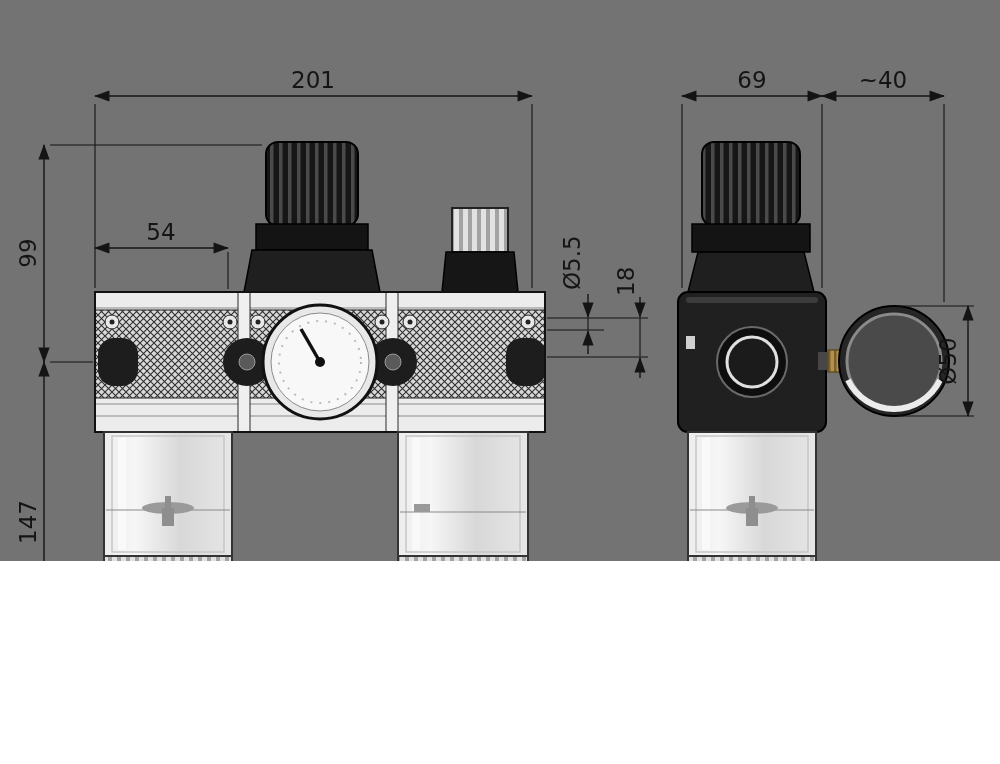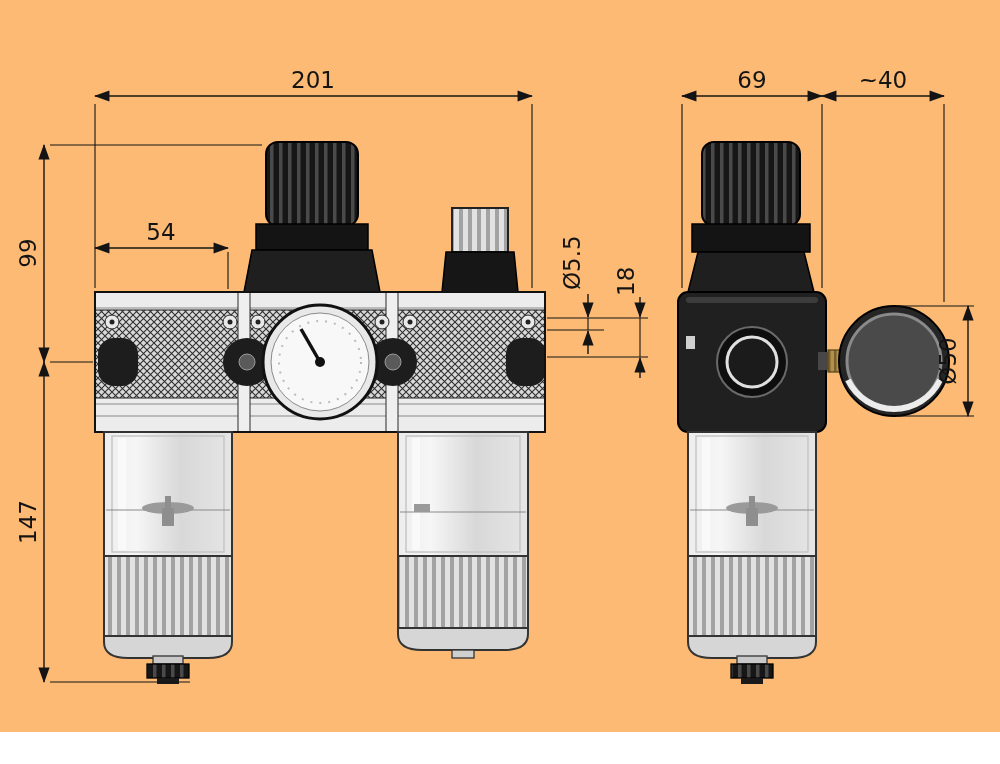--- a/index.html
+++ b/index.html
@@ -1,18 +1,18 @@
 <!DOCTYPE html>
 <html><head>
 <meta charset="utf-8">
 <style>
   * { box-sizing: border-box; }
   html,body { margin:0; padding:0; background:#ffffff; }
   .canvas {
-    width:1000px; height:732px; position:relative; background:#fdba74;
+    width:1000px; height:561px; position:relative; background:#737373;
     font-family:"Liberation Sans", sans-serif; overflow:hidden;
   }
   svg { display:block; }
   .dim-text {
     font-family:"DejaVu Sans","Liberation Sans",sans-serif;
     font-size:23px; fill:#141414;
   }
   .dimline { stroke:#141414; stroke-width:1.4; fill:none; }
   .extline { stroke:#141414; stroke-width:1.1; fill:none; }
   .thin    { stroke:#8a8a8a; stroke-width:1; fill:none; }

